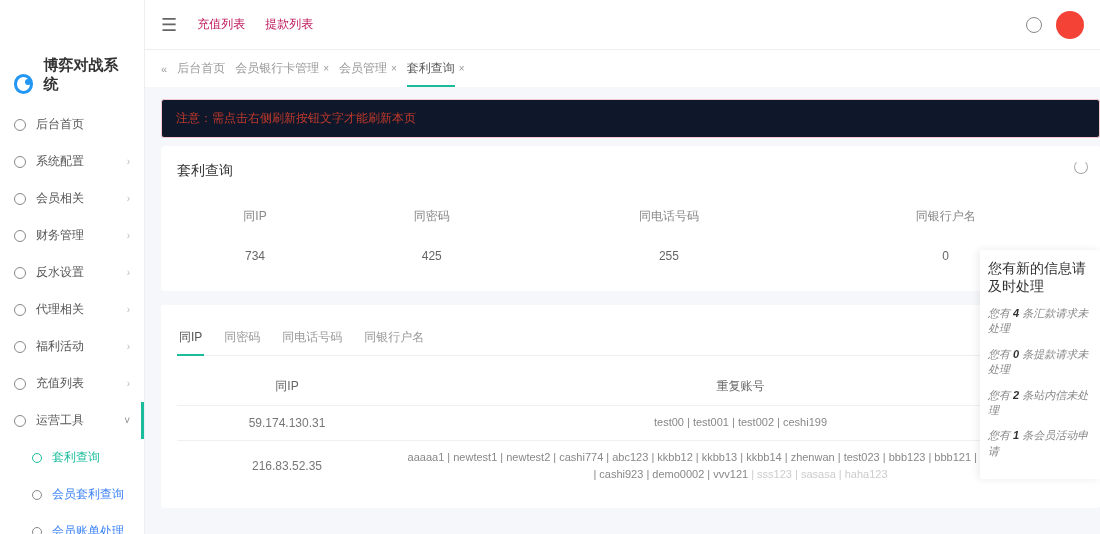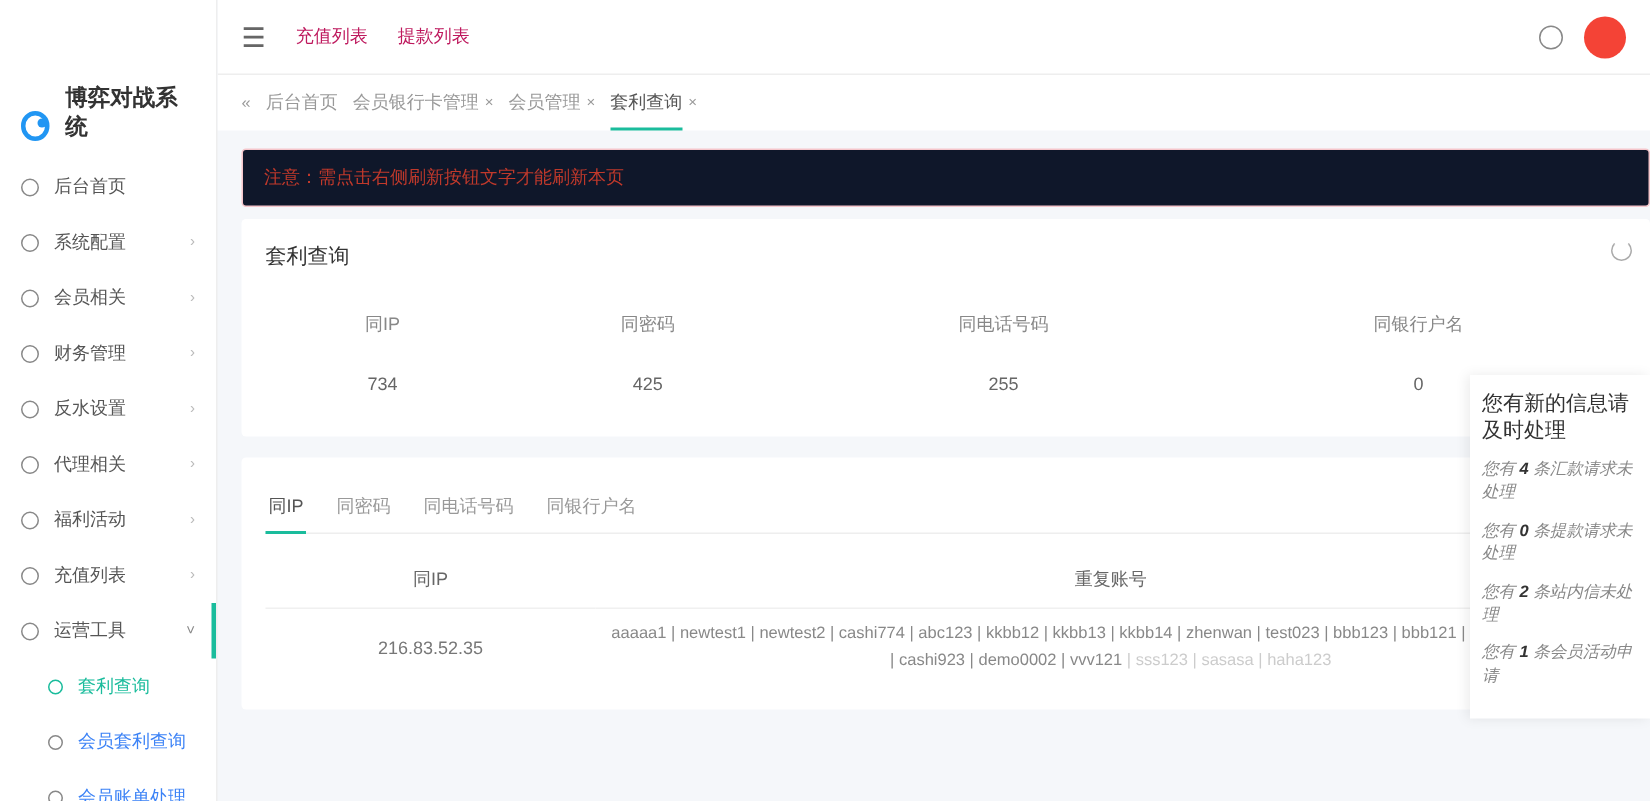--- a/index.html
+++ b/index.html
@@ -181,20 +181,24 @@
           </div>
         <table class="data-table">
           <thead>
               <tr>
             <th style="width:220px;">同IP</th>
             <th>重复账号</th>
           </tr>
             </thead>
           <tbody id="data-rows">
               <tr>
+                <td>59.174.130.31</td>
+                <td class="accounts">test00 | test001 | test002 | ceshi199</td>
+              </tr>
+              <tr>
                 <td>216.83.52.35</td>
                 <td class="accounts">aaaaa1 | newtest1 | newtest2 | cashi774 | abc123 | kkbb12 | kkbb13 | kkbb14 | zhenwan | test023 | bbb123 | bbb121 | cs6667 | pp123456 | cashi923 | demo0002 | vvv121<span class="faded-accounts"> | sss123 | sasasa | haha123</span></td>
               </tr>
             </tbody>
         </table>
       </div>
     </div>
   </div>
 
   <div class="notif-panel">

